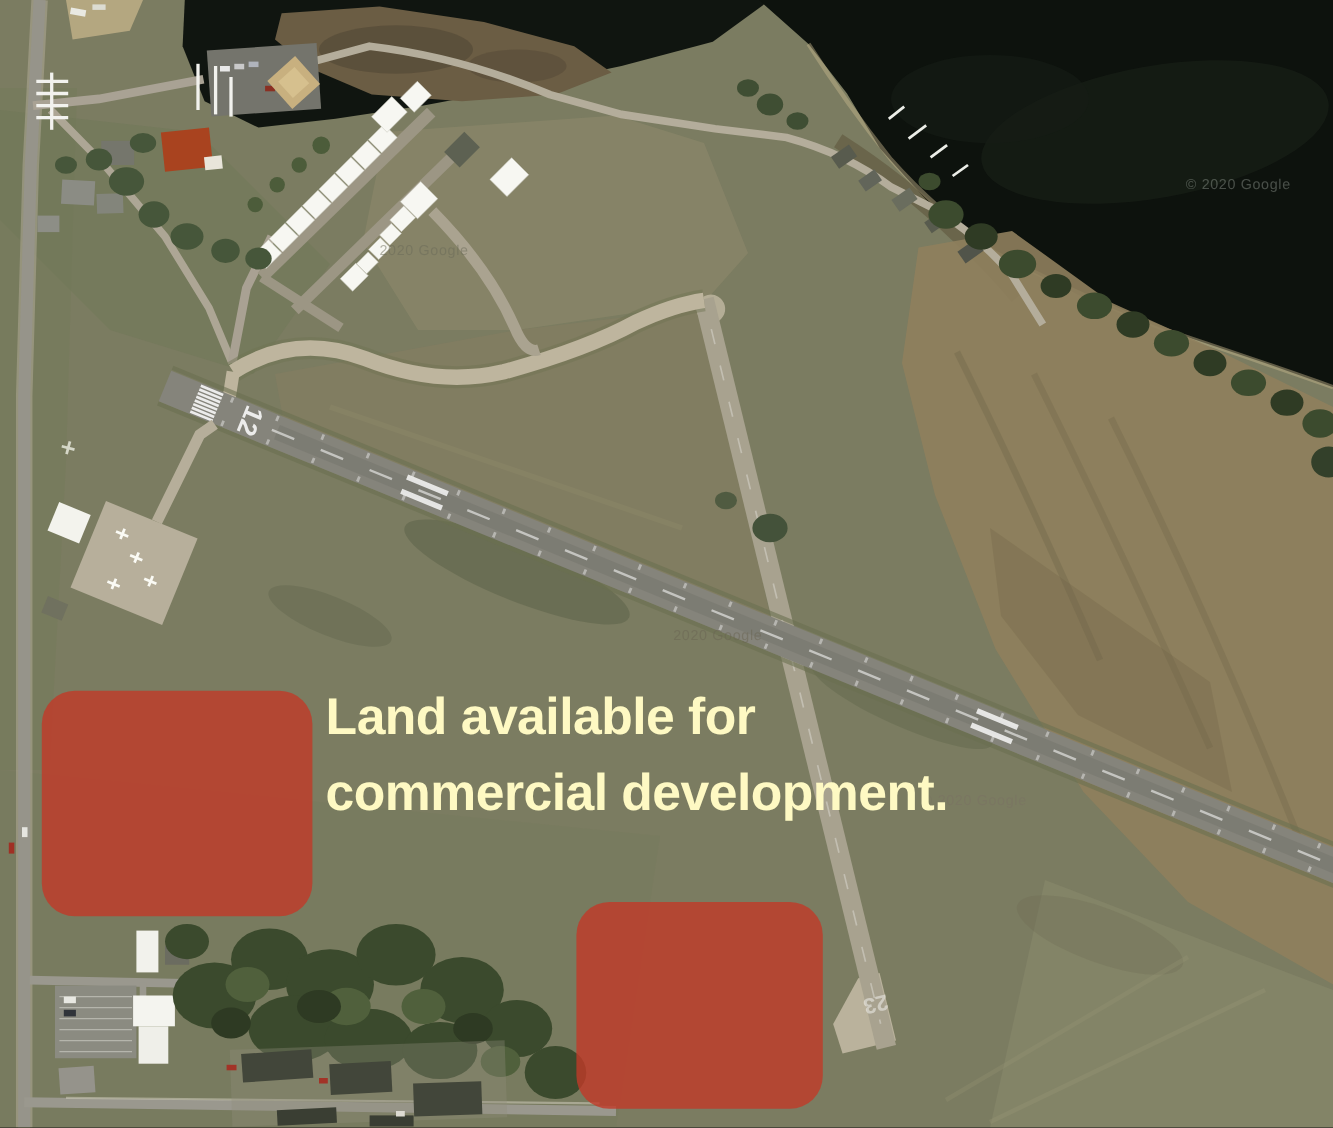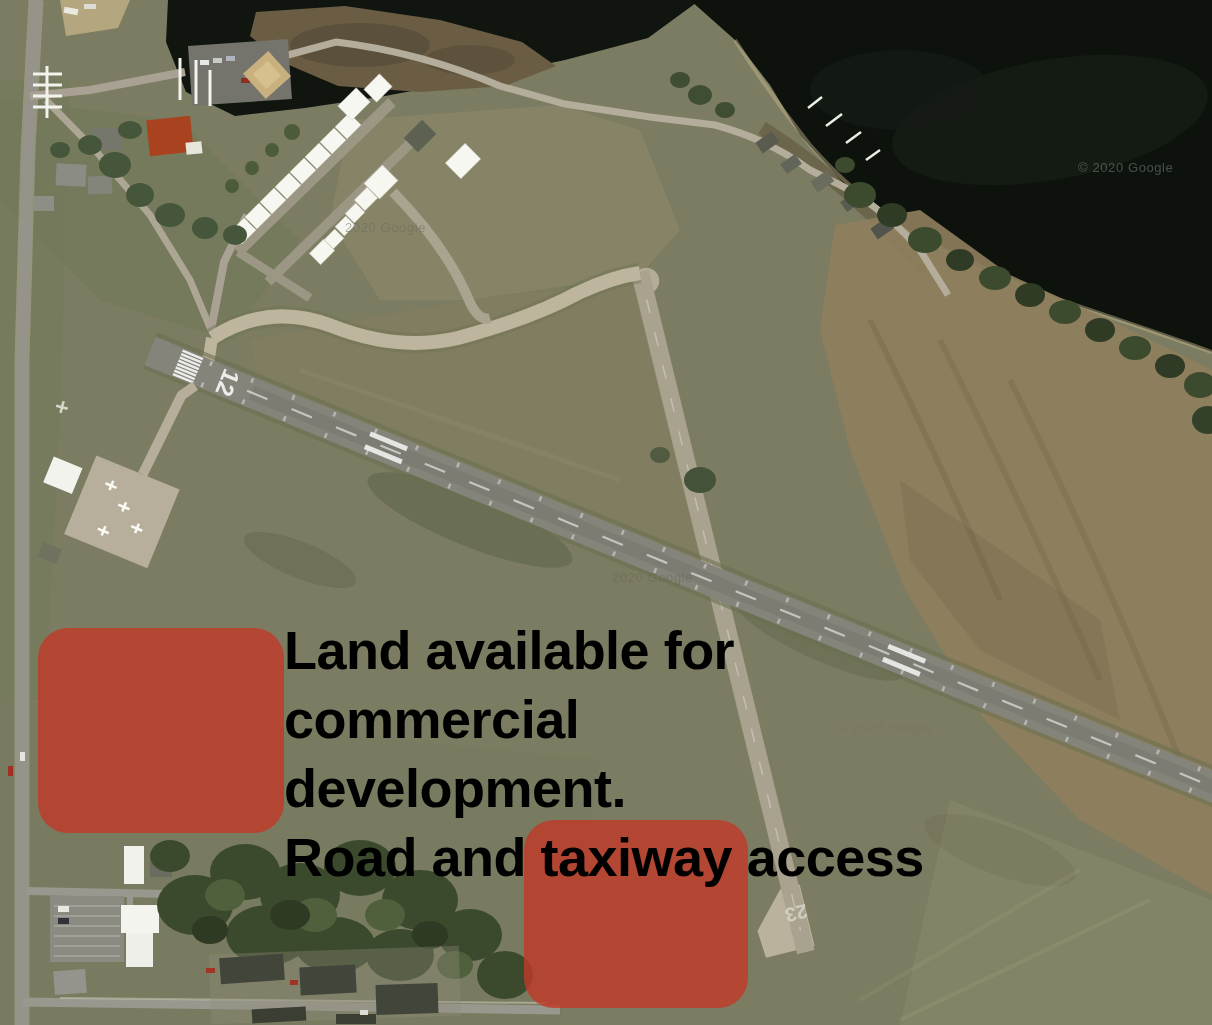--- a/index.html
+++ b/index.html
@@ -1,18 +1,18 @@
 <!DOCTYPE html>
 <html><head>
 <meta charset="utf-8">
 <style>
   html,body{margin:0;padding:0;background:#222;}
   .stage{position:relative;width:1212px;height:1025px;overflow:hidden;background:#7b7c61;font-family:"Liberation Sans",sans-serif;}
   .stage svg{position:absolute;left:0;top:0;display:block;}
-  .annotation{position:absolute;left:284px;top:616px;width:640px;color:#000000;font-weight:bold;font-size:54px;line-height:69px;letter-spacing:-0.5px;}
+  .annotation{position:absolute;left:296px;top:616px;width:640px;color:#fef9c3;font-weight:bold;font-size:47px;line-height:69px;letter-spacing:-0.5px;}
 </style>
 </head>
 <body>
 
 <div class="stage">
 <svg width="1212" height="1025" viewBox="0 0 1212 1025">
 
   <g>
     <polygon points="0,80 70,80 60,420 45,700 0,700" fill="#747a58" opacity="0.4"></polygon>
     <polygon points="0,100 180,120 300,240 230,340 100,300 0,200" fill="#6f7757" opacity="0.5"></polygon>
@@ -310,15 +310,14 @@
 
   <g>
     <rect x="38" y="628" width="246" height="205" rx="30" fill-opacity="0.8" fill="#c23a28"></rect>
     <rect x="524" y="820" width="224" height="188" rx="30" fill-opacity="0.8" fill="#c23a28"></rect>
   </g>
 </svg>
 
   <div class="annotation">
     <div>Land available for</div>
     <div>commercial development.</div>
-    <div>Road and taxiway access</div>
   </div>
 </div>
 
 </body></html>

